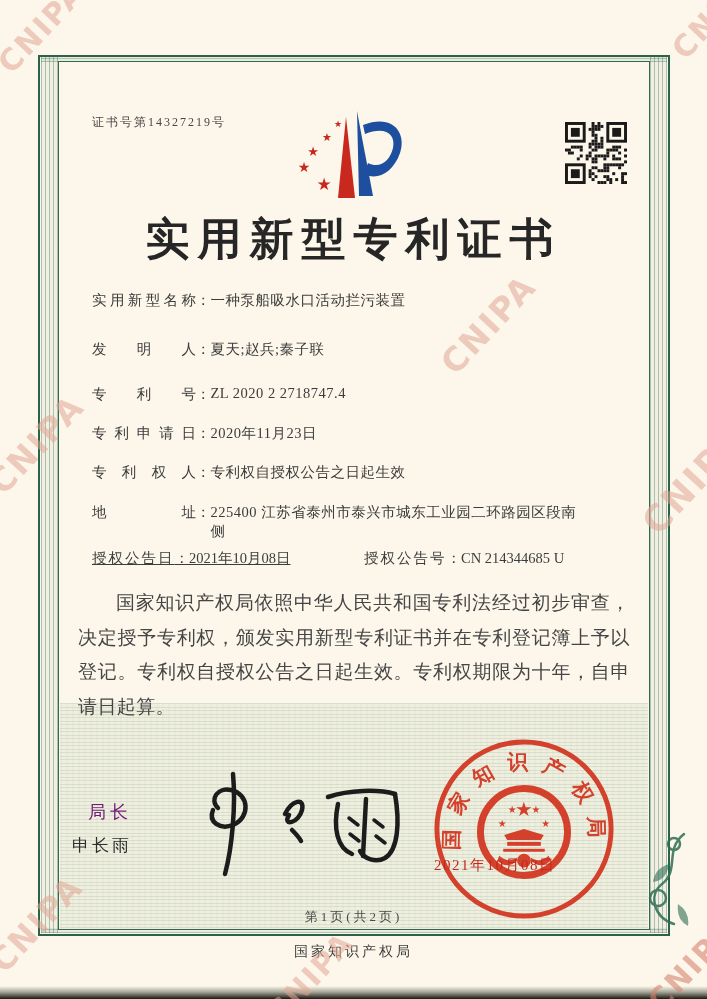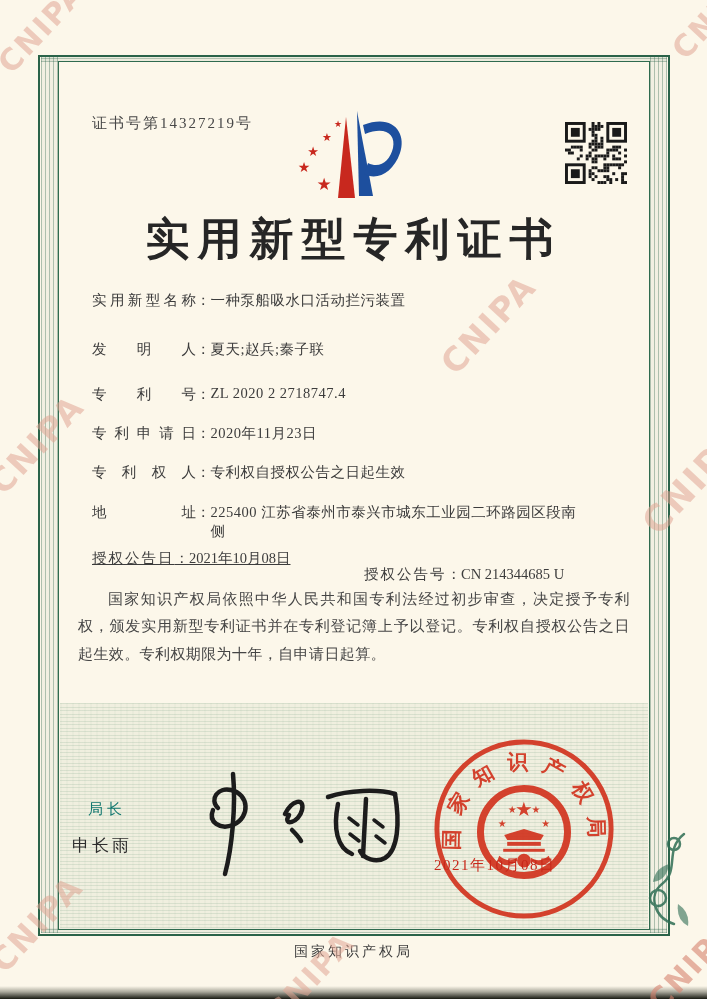--- a/index.html
+++ b/index.html
@@ -28,39 +28,39 @@
       repeating-linear-gradient(0deg, rgba(122,162,134,.20) 0 1px, rgba(0,0,0,0) 1px 3.5px),
       repeating-linear-gradient(90deg, rgba(122,162,134,.05) 0 2px, rgba(0,0,0,0) 2px 6px),
       #f0efdf; }
   .bottom-shadow { position:absolute; left:0; right:0; bottom:0; height:13px;
     background:linear-gradient(180deg, rgba(80,82,70,0) 0%, rgba(70,72,60,.45) 45%, #181a12 100%); }
   
   .wm { position:absolute; font-family:"DejaVu Sans","Liberation Sans",sans-serif;
     font-weight:bold; color:rgba(224,166,148,.55); transform:rotate(-47deg);
     letter-spacing:2px; pointer-events:none; z-index:9; }
   
-  .cert-no { position:absolute; left:92px; top:114px; font-size:15px; letter-spacing:2px; color:#474747; }
+  .cert-no { position:absolute; left:92px; top:114px; font-size:12px; letter-spacing:2px; color:#474747; }
   .qr { position:absolute; left:565px; top:122px; width:62px; height:62px; }
   .logo { position:absolute; left:293px; top:101px; width:122px; height:106px; }
   .title { position:absolute; left:0; right:0; top:210px; text-align:center;
     font-size:44px; font-weight:700; letter-spacing:8px; color:#262626; }
   
   .fields { position:absolute; left:92px; top:0; width:500px; font-size:14.5px; color:#3c3c3c; }
   .frow { position:absolute; left:0; width:500px;text-decoration:underline; }
   .f-label { display:inline-block; width:104px; text-align:justify; text-align-last:justify; vertical-align:top; }
   .f-colon { display:inline-block; vertical-align:top; }
   .f-value { display:inline-block; vertical-align:top; max-width:368px; letter-spacing:.5px; }
   .frow-inline .f-label2 { letter-spacing:2px; }
-  .fld-right { position:absolute; left:272px; top:16px; white-space:nowrap; }
+  .fld-right { position:absolute; left:272px; top:0; white-space:nowrap; }
   
   .body-text { position:absolute; left:78px; top:586px; width:552px;
-    font-size:15px; line-height:1.82; color:#454545; text-align:justify; letter-spacing:.4px; }
+    font-size:19px; line-height:1.82; color:#454545; text-align:justify; letter-spacing:.4px; }
   .body-text p { text-indent:2em; }
   
-  .sig-title { position:absolute; left:88px; top:800px; font-size:15px; letter-spacing:4px; color:#0f766e; }
+  .sig-title { position:absolute; left:88px; top:800px; font-size:18px; letter-spacing:4px; color:#701a75; }
   .sig-name  { position:absolute; left:72px; top:834px; font-size:17px; letter-spacing:3px; color:#2e2e2e; }
   .sig-hand { position:absolute; left:188px; top:768px; width:235px; height:115px; }
   .seal { position:absolute; left:428px; top:733px; width:192px; height:192px; opacity:.93; }
   .seal-date { position:absolute; left:434px; top:856px; font-size:15px; color:#c8281a;
     letter-spacing:1.5px; z-index:6; white-space:nowrap; }
   .flourish { position:absolute; left:624px; top:826px; width:72px; height:108px; opacity:.85; }
   .page-indicator { position:absolute; left:0; right:0; top:908px; text-align:center;
     font-size:13px; letter-spacing:3px; color:#4a4a4a; }
   .continuation { position:absolute; left:0; right:0; top:943px; text-align:center;
     font-size:14px; letter-spacing:3px; color:#3e3e3e; }
@@ -308,16 +308,17 @@
   <div class="flourish">
     <svg width="72" height="108" viewBox="0 0 72 108" fill="none" stroke="#2f6e54" stroke-width="2.5" stroke-linecap="round">
       <path d="M60,8 C40,24 56,44 38,58 C24,69 30,92 50,98"></path>
       <circle cx="50" cy="18" r="6"></circle>
       <circle cx="34" cy="72" r="8"></circle>
       <path d="M45,38 q-14,4 -16,18 q14,-2 16,-18 Z" fill="#2f6e54" stroke="none" opacity=".7"></path>
       <path d="M54,78 q12,8 10,22 q-12,-6 -10,-22 Z" fill="#2f6e54" stroke="none" opacity=".7"></path>
     </svg>
   </div>
 
+  <div class="page-indicator">第1页(共2页)</div>
   <div class="continuation">国家知识产权局</div>
   <div class="bottom-shadow"></div>
 
 </div>
 
 </body></html>

